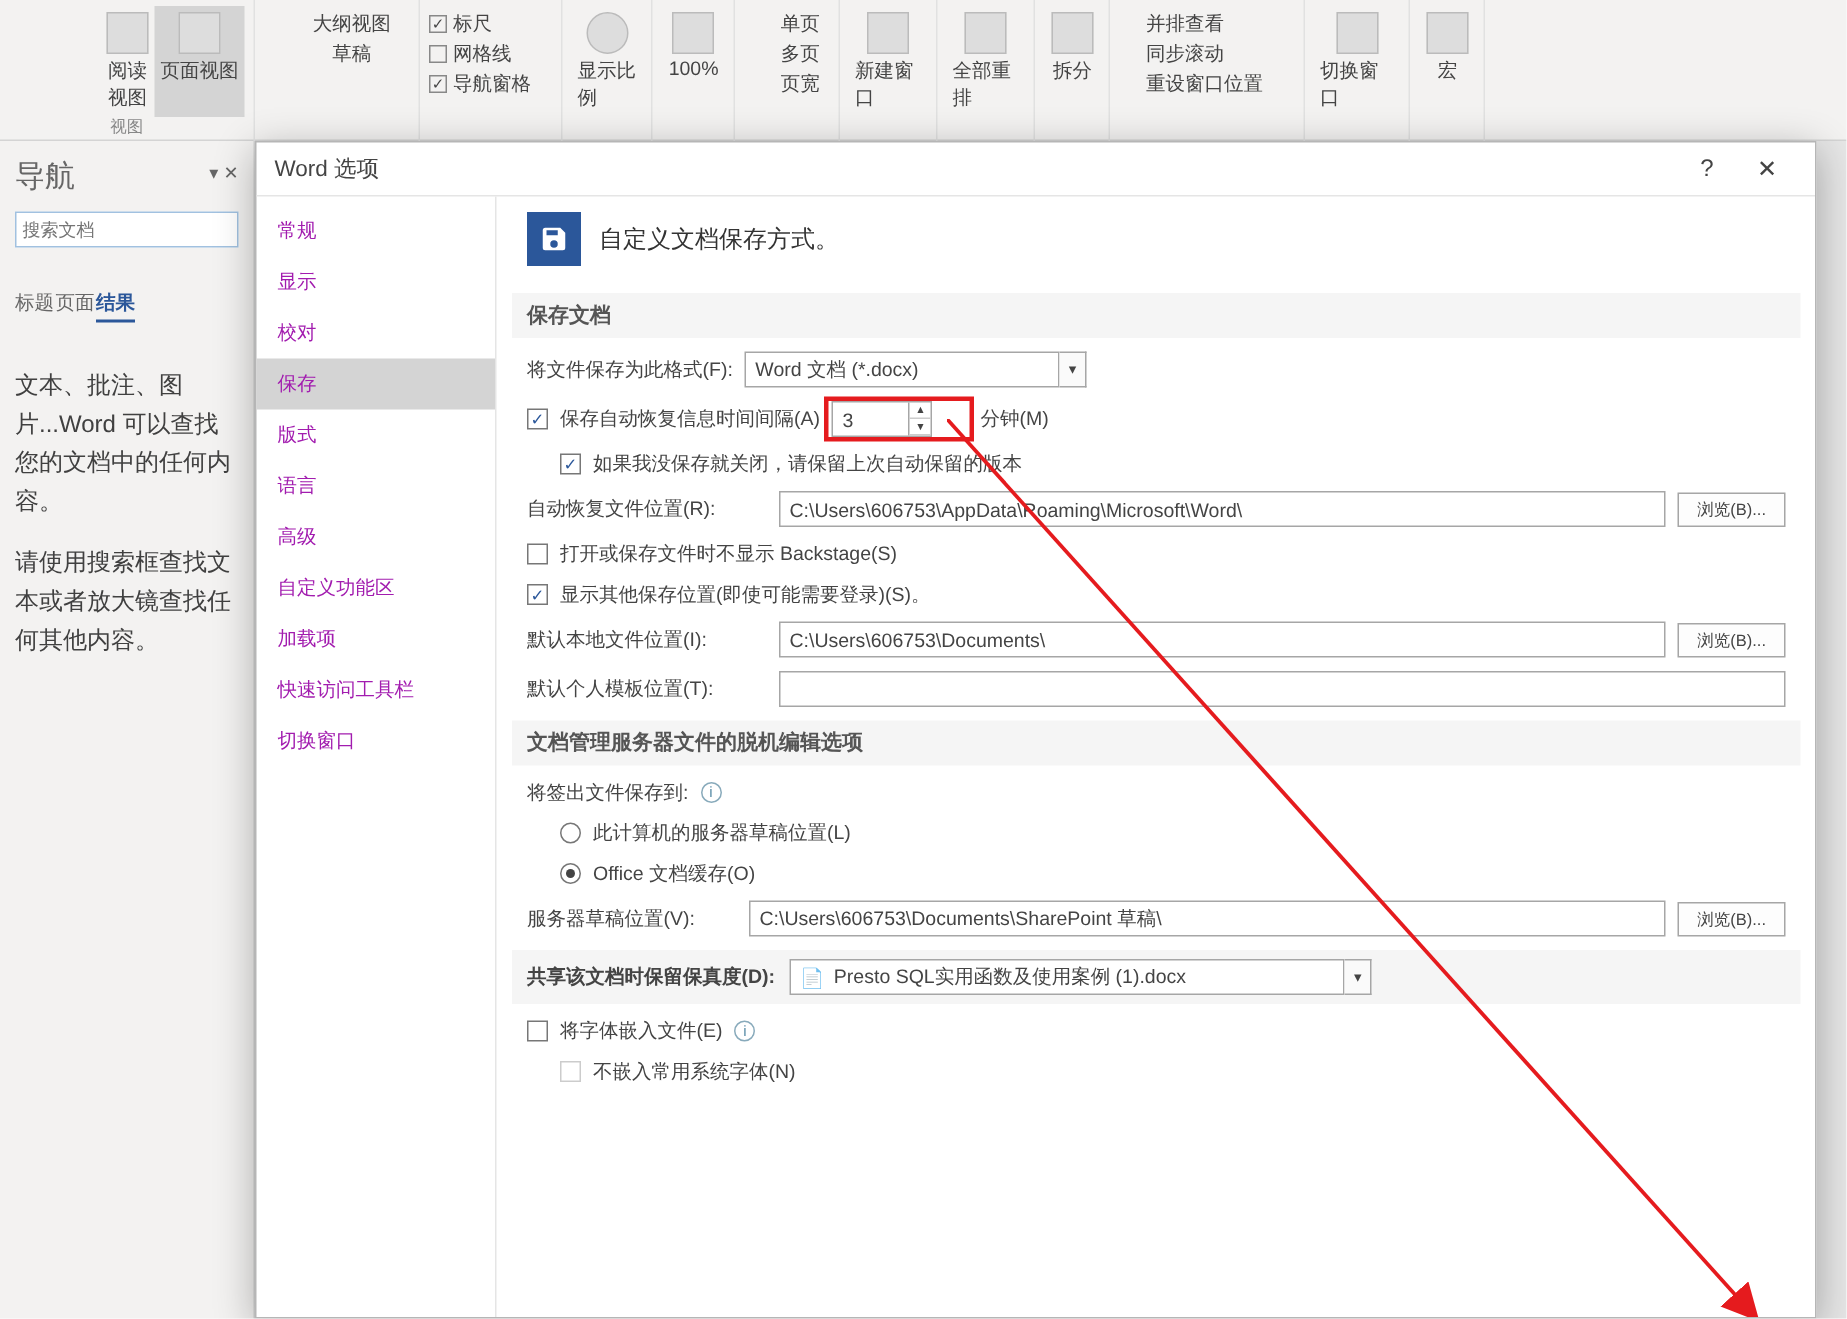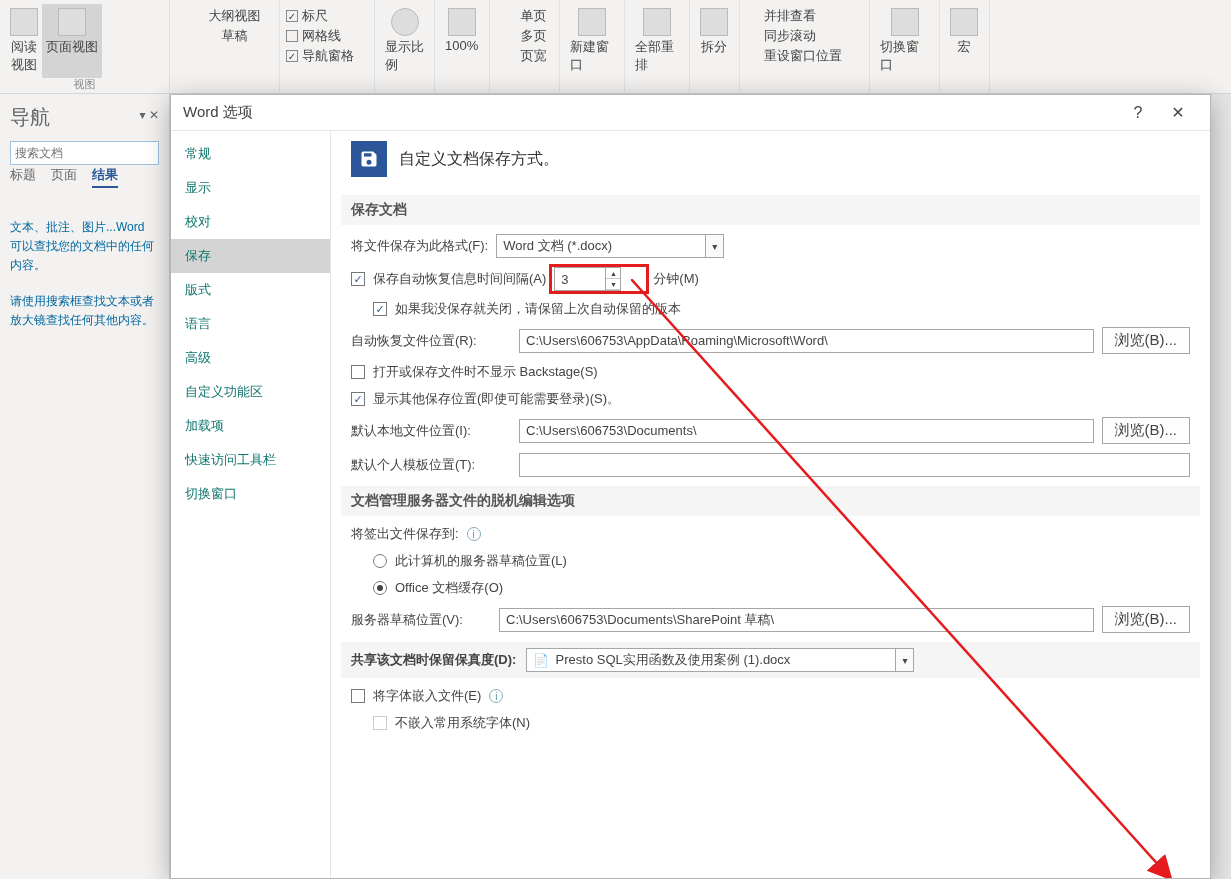--- a/index.html
+++ b/index.html
@@ -1,63 +1,63 @@
 <!DOCTYPE html>
 <html><head>
 <meta charset="utf-8">
 <style>
 *{box-sizing:border-box;margin:0;padding:0;font-family:"Microsoft YaHei","Segoe UI",sans-serif;font-size:13px;color:#444}
 body{background:#f3f2f1;width:1231px;height:879px;overflow:hidden;position:relative}
 .ribbon{position:absolute;left:0;top:0;right:0;height:94px;background:#f3f2f1;border-bottom:1px solid #d4d4d4;display:flex}
-.rgrp{display:flex;flex-direction:column;align-items:flex-start;justify-content:flex-start;padding:4px 6px;border-right:1px solid #e1e1e1;height:94px;position:relative}
+.rgrp{display:flex;flex-direction:column;align-items:flex-end;justify-content:flex-start;padding:4px 6px;border-right:1px solid #e1e1e1;height:94px;position:relative}
 .rgrp .lbl{position:absolute;bottom:2px;left:0;right:0;text-align:center;font-size:11px;color:#888}
 .bigbtn{display:flex;flex-direction:column;align-items:center;gap:2px;padding:4px;cursor:pointer}
 .bigbtn .ic{width:28px;height:28px;background:#ddd;border:1px solid #bbb}
 .bigbtn.sel{background:#d4d4d4}
 .smallrow{display:flex;align-items:center;gap:4px;font-size:12px;color:#444;padding:1px 0}
 .chk{width:12px;height:12px;border:1px solid #888;display:inline-flex;align-items:center;justify-content:center;font-size:10px;color:#444}
 .views{display:flex}
 .navpane{position:absolute;left:0;top:94px;width:170px;bottom:0;background:#f3f2f1;border-right:1px solid #d4d4d4;padding:10px}
 .navtitle{font-size:20px;color:#666;font-weight:300}
 .navclose{position:absolute;right:10px;top:14px;font-size:12px;color:#666}
 .searchbox{margin-top:10px;display:flex;align-items:center;border:1px solid #a1c1e0;background:#fff;height:24px;padding:0 4px}
 .searchbox input{border:0;flex:1;font-size:12px;outline:none;background:transparent}
-.tabs{display:flex;gap:15px;margin-top:1px;font-size:13px}
+.tabs{display:flex;gap:1px;margin-top:28px;font-size:13px}
 .tabs span{color:#666;cursor:pointer}
 .tabs .active{color:#2b579a;font-weight:600;border-bottom:2px solid #2b579a;padding-bottom:2px}
-.navtext{margin-top:30px;font-size:12px;color:#0369a1;line-height:1.6}
+.navtext{margin-top:30px;font-size:16px;color:#404040;line-height:1.6}
 .doc{position:absolute;left:170px;top:94px;right:0;bottom:0;background:#e6e6e6}
 .dialog{position:absolute;left:170px;top:94px;width:1041px;height:785px;background:#fff;border:1px solid #b6b6b6;box-shadow:0 6px 25px rgba(0,0,0,.3)}
 .titlebar{height:36px;display:flex;align-items:center;padding:0 12px;border-bottom:1px solid #e5e5e5}
 .titlebar .t{font-size:15px;color:#444;flex:1}
 .titlebar .winbtn{width:40px;text-align:center;font-size:16px;color:#444;cursor:pointer}
 .dbody{position:absolute;top:36px;left:0;right:0;bottom:0;display:flex}
 .catlist{width:160px;border-right:1px solid #e5e5e5;padding-top:6px}
-.catlist div{padding:8px 14px;font-size:13px;color:#0f766e;cursor:pointer}
+.catlist div{padding:8px 14px;font-size:13px;color:#a21caf;cursor:pointer}
 .catlist .sel{background:#d4d4d4}
 .panel{flex:1;padding:10px 20px;overflow:auto;position:relative}
 .h1row{display:flex;align-items:center;gap:12px;margin-bottom:18px}
 .saveicon{width:36px;height:36px;background:#2b579a;display:flex;align-items:center;justify-content:center}
 .saveicon svg{fill:#fff}
 .h1row .txt{font-size:16px;color:#333}
 .section{background:#f5f5f5;padding:6px 10px;font-size:14px;font-weight:600;color:#555;margin:8px -10px}
 .row{display:flex;align-items:center;gap:8px;margin:9px 0;font-size:13px;color:#444}
 .row label{white-space:nowrap}
 .sel-input{border:1px solid #a6a6a6;height:24px;padding:0 6px;display:flex;align-items:center;font-size:13px;background:#fff}
 .combo{display:flex;align-items:center}
 .combo .arrow{width:18px;height:24px;border:1px solid #a6a6a6;border-left:0;display:flex;align-items:center;justify-content:center;background:#fafafa;font-size:10px}
 .txtinput{border:1px solid #a6a6a6;height:24px;padding:0 6px;font-size:13px;background:#fff}
 .spin{display:flex;align-items:center;border:1px solid #a6a6a6;height:24px}
 .spin input{border:0;width:50px;padding:0 6px;font-size:13px;outline:none}
 .spin .spbtns{display:flex;flex-direction:column;border-left:1px solid #a6a6a6}
 .spin .spbtns span{font-size:7px;height:11px;width:14px;text-align:center;line-height:11px;border-bottom:1px solid #ccc}
 .ck{width:14px;height:14px;border:1px solid #777;display:inline-flex;align-items:center;justify-content:center;font-size:11px;color:#2b579a;flex-shrink:0}
 .radio{width:14px;height:14px;border:1px solid #777;border-radius:50%;display:inline-flex;align-items:center;justify-content:center;flex-shrink:0}
 .radio.on::after{content:'';width:6px;height:6px;border-radius:50%;background:#444}
-.btn{border:1px solid #a6a6a6;background:#fdfdfd;padding:3px 12px;font-size:15px;cursor:pointer}
+.btn{border:1px solid #a6a6a6;background:#fdfdfd;padding:3px 12px;font-size:11px;cursor:pointer}
 .indent1{margin-left:22px}
 .disabled{color:#aaa}
 .disabled .ck{border-color:#ccc}
 .redbox{position:absolute;border:3px solid #e51b1e;pointer-events:none}
 .arrow-svg{position:absolute;pointer-events:none}
 .info-ic{width:14px;height:14px;border:1px solid #8ab;border-radius:50%;display:inline-flex;align-items:center;justify-content:center;font-size:10px;color:#5a8da8}
 </style>
 </head>
 <body>
 

